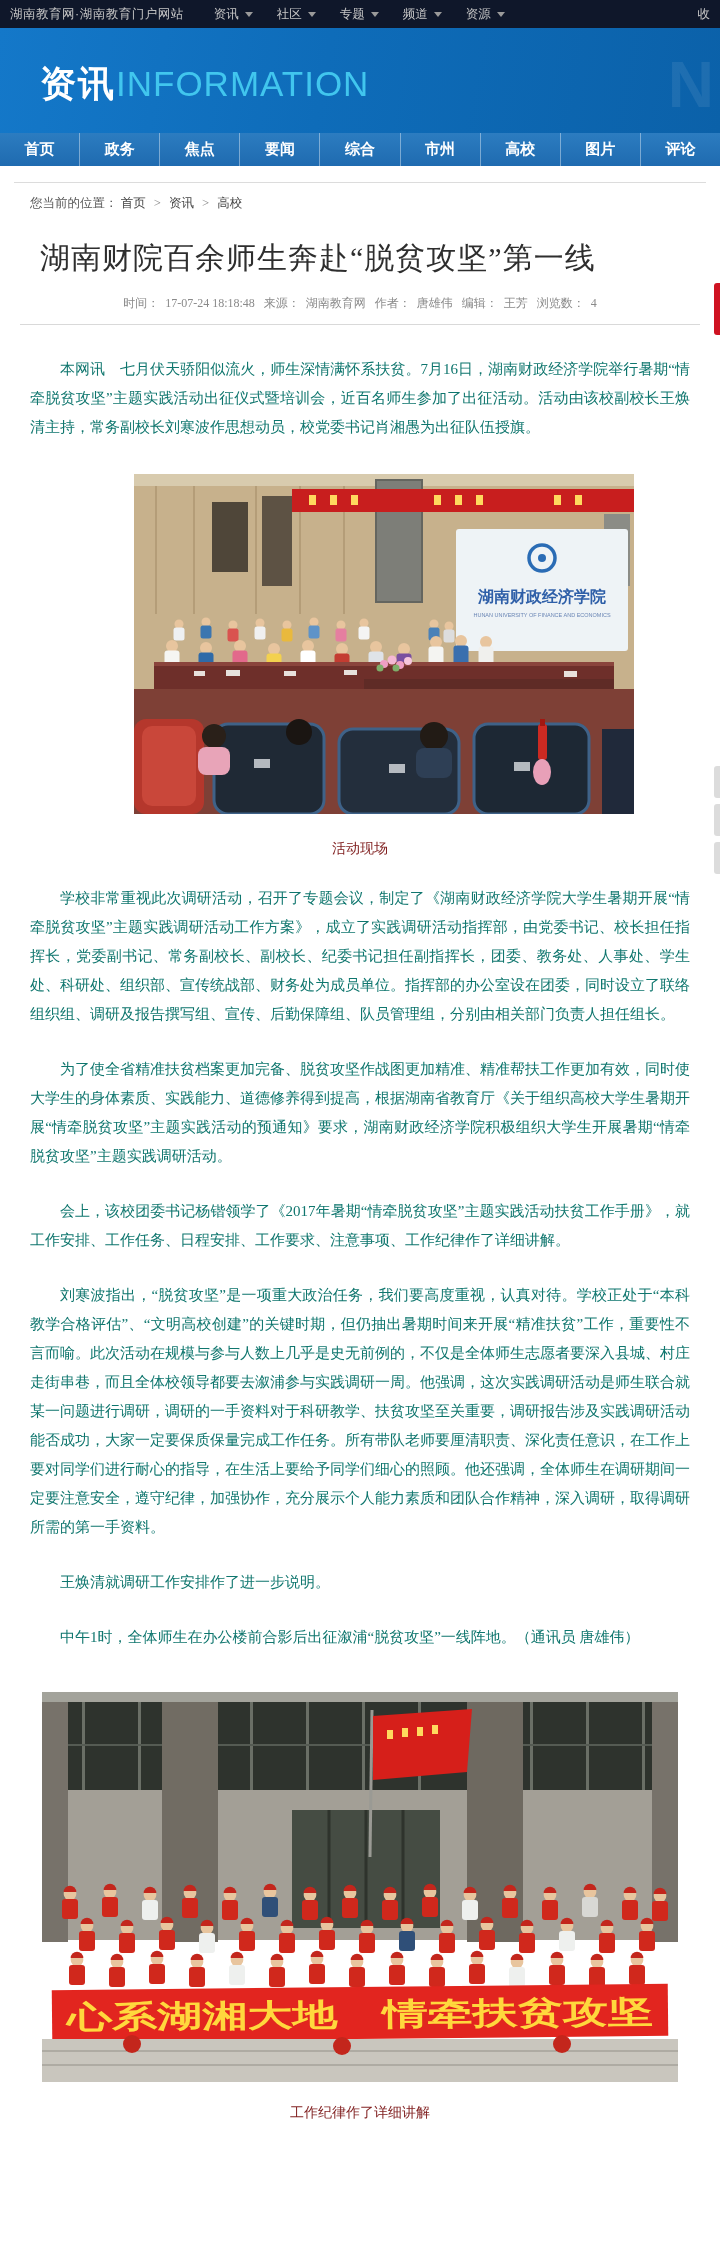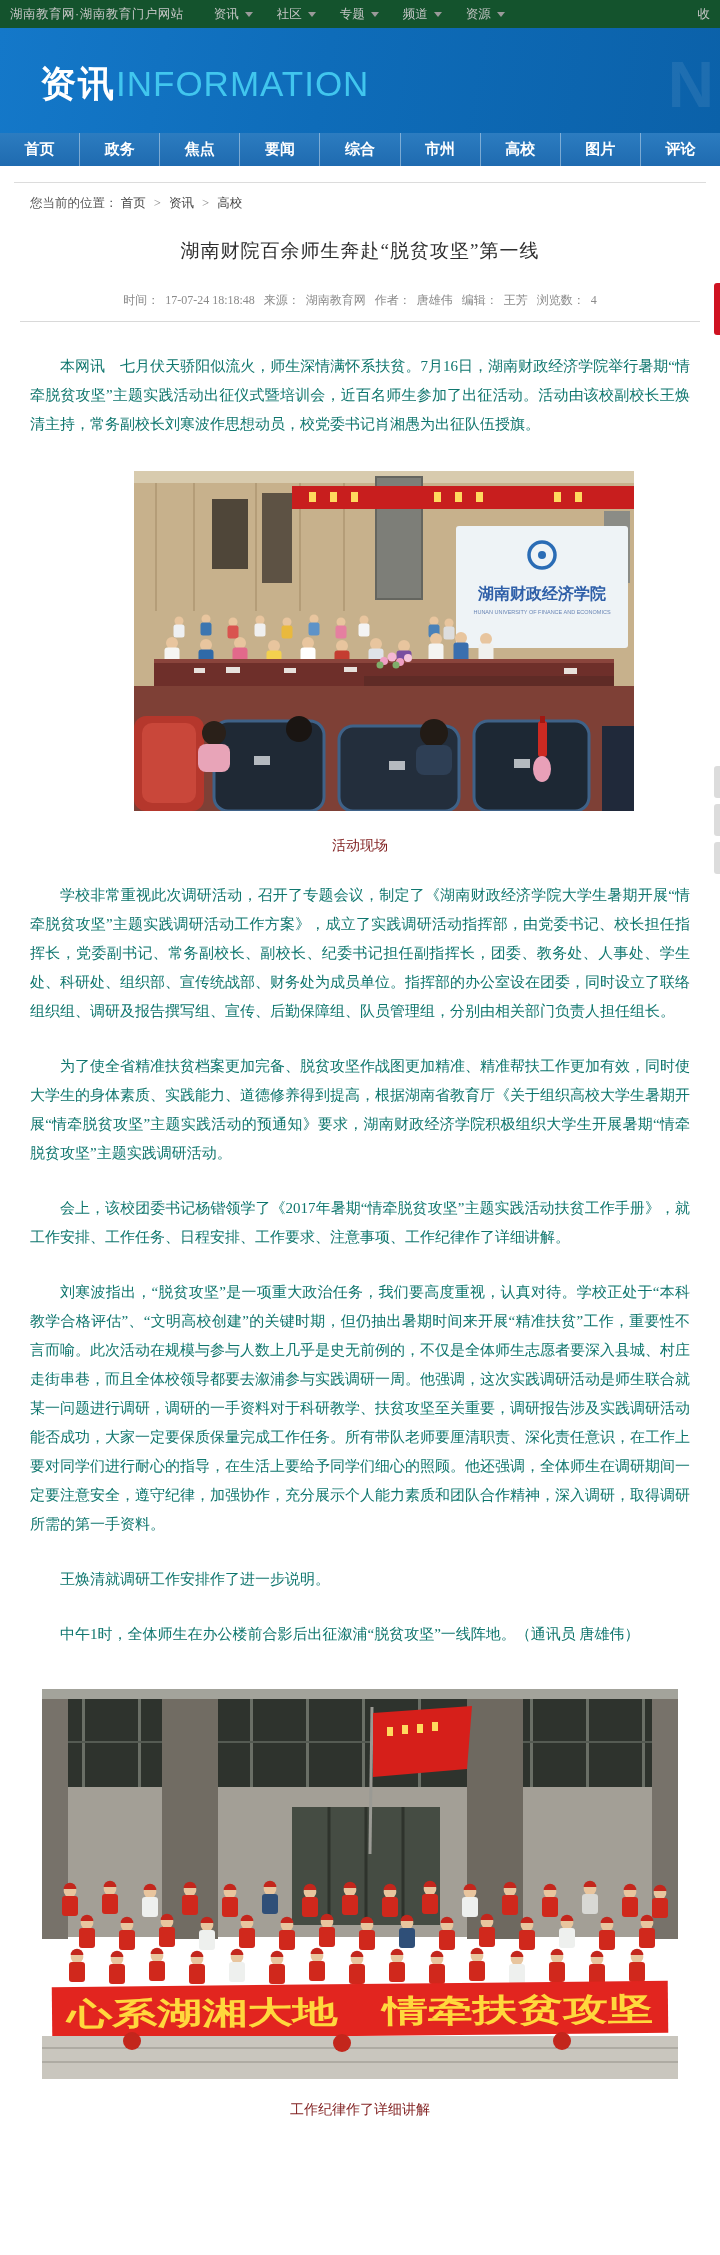--- a/index.html
+++ b/index.html
@@ -2,21 +2,21 @@
 <html><head>
 <meta charset="utf-8">
 <style>
   html,body{margin:0;padding:0;}
   body{
     width:720px;min-height:2255px;background:#fff;position:relative;
     font-family:"Liberation Serif","DejaVu Serif",serif;color:#333;overflow-x:hidden;
   }
   
   .topbar{
-    height:28px;background:#14532d;display:flex;align-items:center;
+    height:28px;background:#0f172a;display:flex;align-items:center;
     padding:0 10px;font-family:"Liberation Sans","DejaVu Sans",sans-serif;
     font-size:12.5px;color:#c6c6c6;
   }
   .topbar .site-title{margin-right:30px;letter-spacing:.5px;}
   .topbar .menus{display:flex;gap:24px;}
   .menu-item{display:flex;align-items:center;cursor:pointer;}
   .caret{display:inline-block;width:0;height:0;border-left:4px solid transparent;
     border-right:4px solid transparent;border-top:5px solid #9a9a9a;margin-left:6px;}
   .topbar .right{margin-left:auto;color:#c6c6c6;}
   
@@ -39,22 +39,22 @@
     color:#fff;font-size:15px;font-weight:bold;cursor:pointer;
     border-right:1px solid rgba(255,255,255,.4);
   }
   .nav-item:last-child{border-right:none;}
   
   .crumbbox{margin:16px 14px 0;border-top:1px solid #dcdcdc;padding:12px 16px 0;
     font-size:12.5px;color:#595959;}
   .crumbbox a{color:#444;text-decoration:none;cursor:pointer;}
   .crumb-sep{margin:0 5px;color:#888;}
   
-  .art-title{margin:26px 40px 0;text-align:center;font-size:19px;font-weight:400;color:#2e2e2e;letter-spacing:1px;}
-  .art-meta{margin-top:28px;text-align:center;font-size:12px;color:#8a8a8a;}
+  .art-title{margin:26px 40px 0;text-align:left;font-size:30px;font-weight:400;color:#2e2e2e;letter-spacing:1px;}
+  .art-meta{margin-top:16px;text-align:center;font-size:12px;color:#8a8a8a;}
   .art-meta span{margin:0 3px;}
   .meta-divider{margin:12px 20px 0;border-bottom:1px solid #d9d9d9;height:0;}
   .art-body p{margin:26px 30px 0;font-size:15px;line-height:29px;text-align:justify;text-indent:2em;color:#0f766e;}
   .art-body p.first{margin-top:30px;}
   figure{margin:0;padding:0;}
   .fig1{width:452px;margin:32px auto 0;}
   .fig2{width:636px;margin:40px auto 0;}
   figcaption{text-align:center;font-size:14px;color:#7f1d1d;margin-top:26px;}
   .fig2 figcaption{margin-top:22px;}
   .photo{display:block;border:0;}

